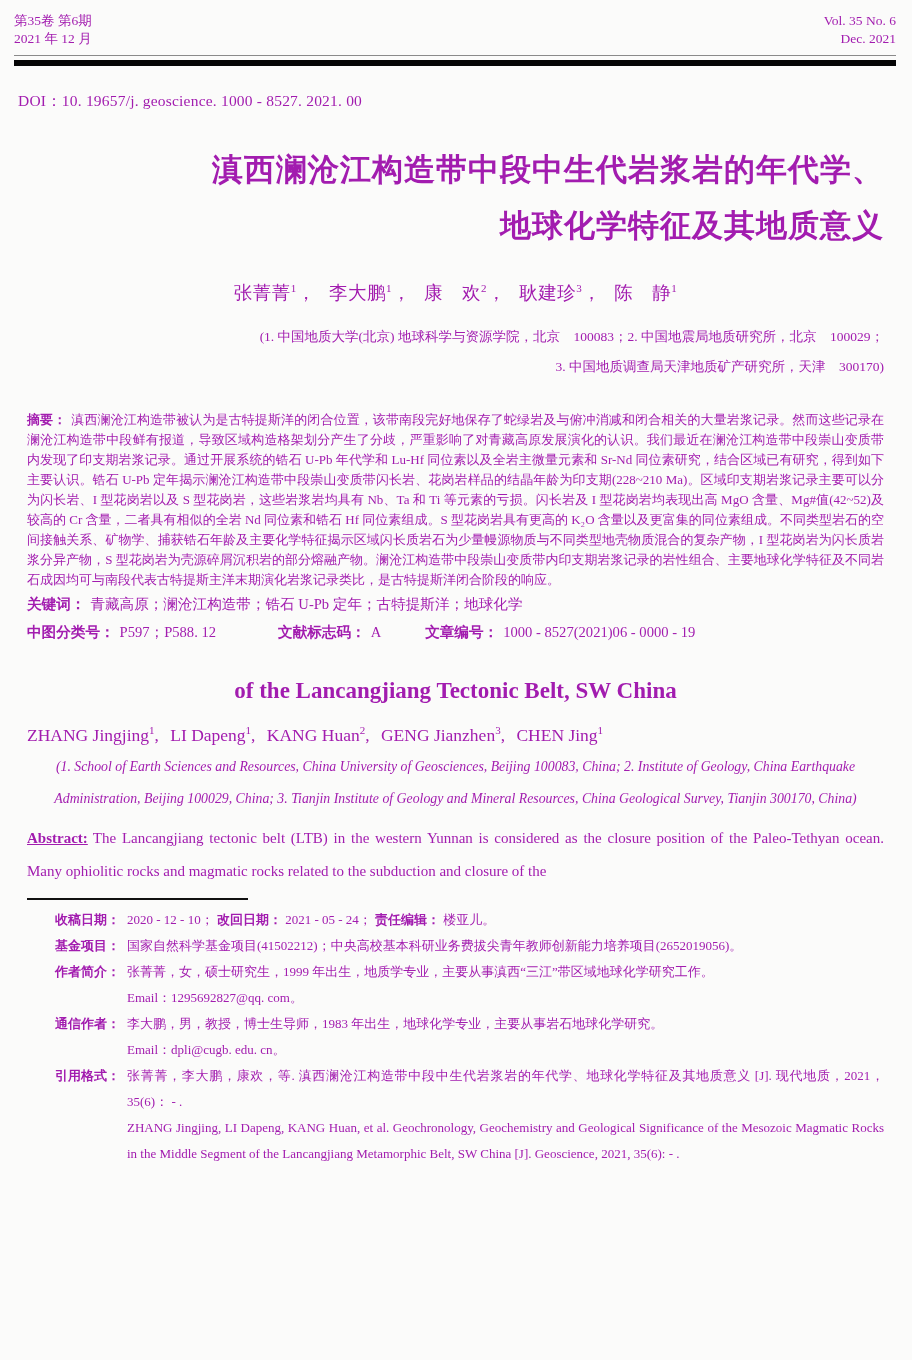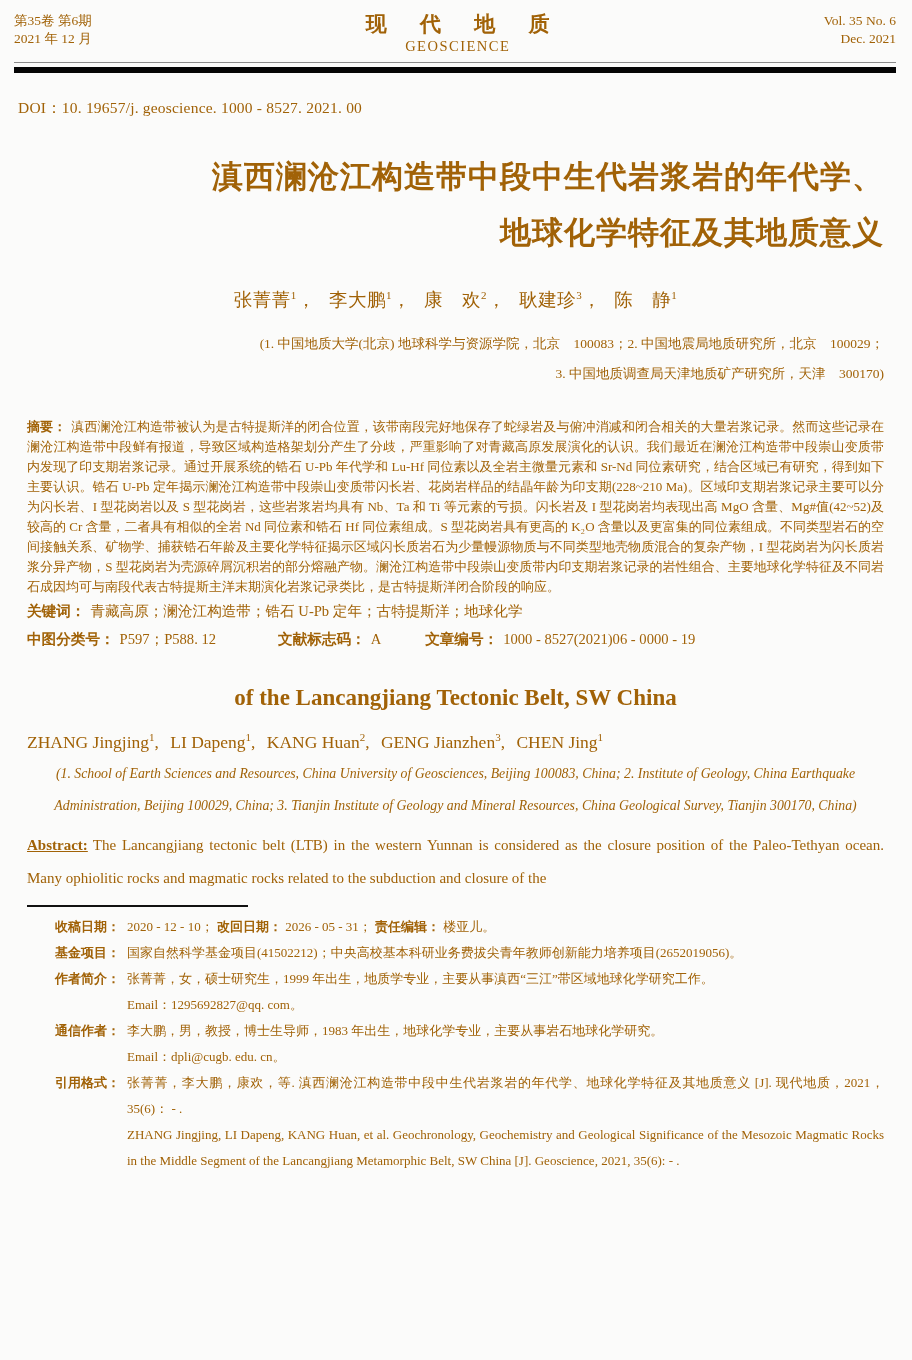--- a/index.html
+++ b/index.html
@@ -1,21 +1,21 @@
 <!DOCTYPE html>
 <html><head>
 <meta charset="utf-8">
 <style>
   html,body{margin:0;padding:0;background:#e8e8e8;}
   .page{
     position:relative;
     width:912px;height:1360px;
     margin:0 auto;
     background:#fbfbfa;
-    color:#a16207;
+    color:#a21caf;
     overflow:hidden;
     font-family:"Liberation Serif","DejaVu Serif",serif;
     box-sizing:border-box;
     padding:12px 28px 0 27px;
   }
   
   .jheader{display:flex;justify-content:space-between;align-items:flex-start;margin:0 -12px 0 -13px;}
   .jh-left{font-size:13.5px;line-height:18px;white-space:nowrap;}
   .jh-center{text-align:center;flex:1;}
   .jh-center .cn{font-size:21px;font-weight:bold;letter-spacing:14px;text-indent:14px;line-height:24px;}
@@ -58,24 +58,20 @@
 </style>
 </head>
 <body>
 
 <div class="page">
 
   <div class="jheader">
     <div class="jh-left">
       <div>第35卷  第6期</div>
       <div>2021 年 12 月</div>
-    </div>
-    <div class="jh-center">
-      <div class="cn">现 代 地 质</div>
-      <div class="en">GEOSCIENCE</div>
     </div>
     <div class="jh-right">
       <div>Vol. 35   No. 6</div>
       <div>Dec. 2021</div>
     </div>
   </div>
   <div class="rule-thin"></div>
   <div class="rule-thick"></div>
 
   <div class="doi">DOI：10. 19657/j. geoscience. 1000 - 8527. 2021. 00</div>
@@ -134,21 +130,21 @@
   </div>
 
   <div class="foot-rule"></div>
 
   <div class="footnote">
     <div class="fn-row">
       <span class="fn-label">收稿日期：</span>
       <span class="fn-content">
         <span>2020 - 12 - 10；</span>
         <span class="b">改回日期：</span>
-        <span>2026 - 05 - 31；</span>
+        <span>2021 - 05 - 24；</span>
         <span class="b">责任编辑：</span>
         <span>楼亚儿。</span>
       </span>
     </div>
     <div class="fn-row">
       <span class="fn-label">基金项目：</span>
       <span class="fn-content">国家自然科学基金项目(41502212)；中央高校基本科研业务费拔尖青年教师创新能力培养项目(2652019056)。</span>
     </div>
     <div class="fn-row">
       <span class="fn-label">作者简介：</span>

